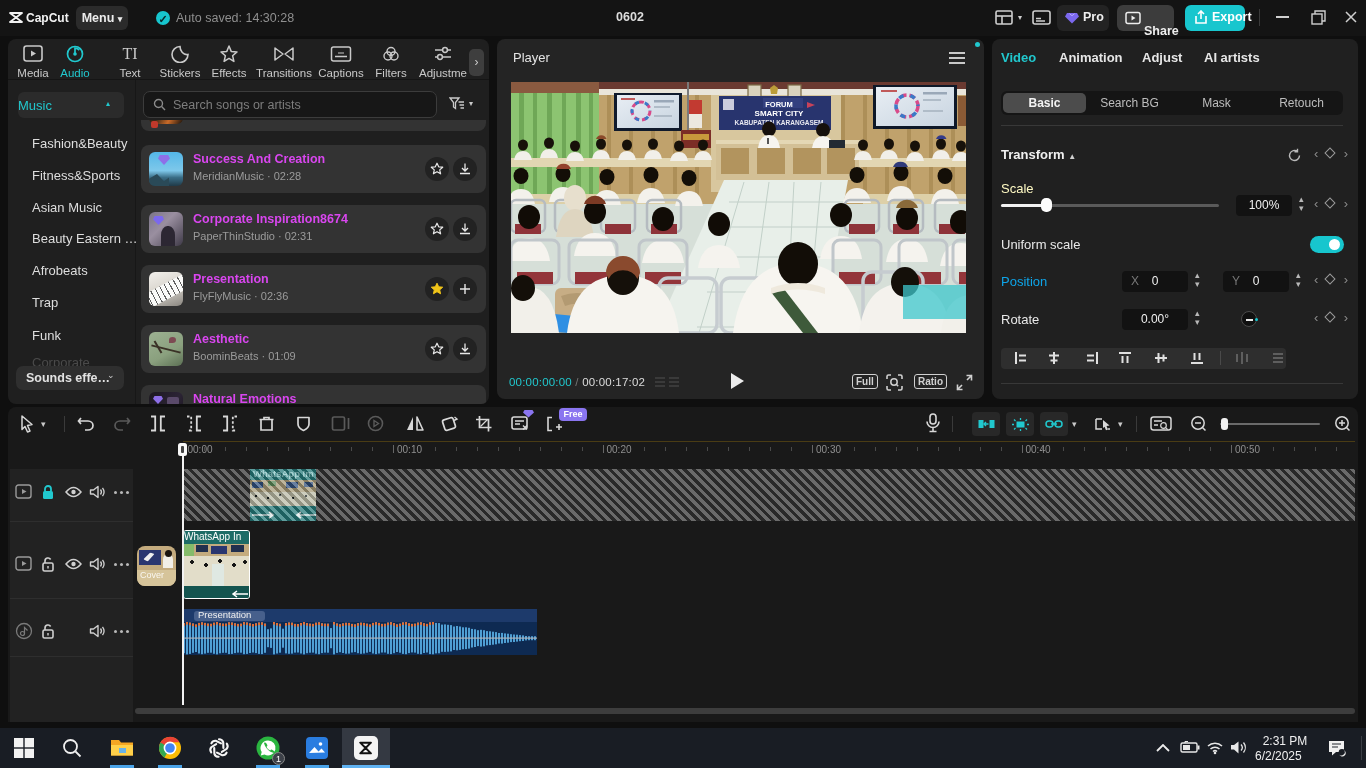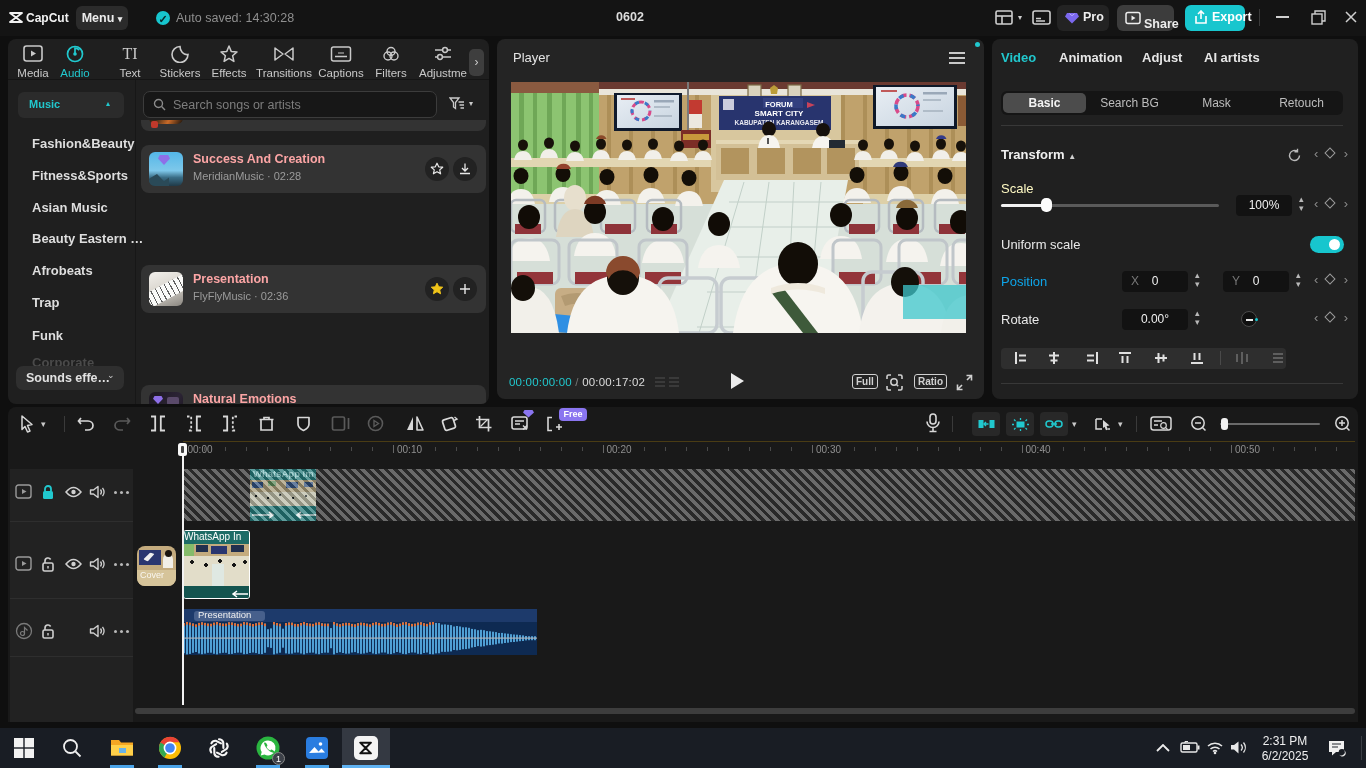--- a/index.html
+++ b/index.html
@@ -24,24 +24,24 @@
 
 .panel { background:#1f1f1f; border-radius:8px; }
 #leftpanel  { left:8px;  top:39px; width:481px; height:365px; }
 #playerpanel{ left:497px; top:39px; width:487px; height:360px; background:#242424; }
 #rightpanel { left:992px; top:39px; width:366px; height:360px; background:#202020; }
 #timeline   { left:8px;  top:407px; width:1350px; height:315px; background:#191919; border-radius:8px 8px 0 0; }
 
 
 .tabitem { position:absolute; top:6px; width:58px; text-align:center; color:#c9c9c9; font-size:11.5px; }
 .tabitem svg { display:block; margin:0 auto 4px; }
-.cat { position:absolute; left:24px; color:#dedede; font-size:13px; font-weight:bold; }
+.cat { position:absolute; left:24px; color:#dedede; font-size:13px; font-weight:normal; }
 .songcard { position:absolute; left:0; width:345px; height:48px; background:#333333; border-radius:8px; }
 .songthumb { position:absolute; left:8px; top:7px; width:34px; height:34px; border-radius:6px; overflow:hidden; }
-.songtitle { position:absolute; left:52px; top:7px; color:#fca5a5; font-size:12.5px; font-weight:bold; }
+.songtitle { position:absolute; left:52px; top:7px; color:#d946ef; font-size:12.5px; font-weight:bold; }
 .songsub   { position:absolute; left:52px; top:25px; color:#9b9b9b; font-size:11px; }
 .iconcirc { position:absolute; top:12px; width:24px; height:24px; background:#222; border-radius:50%; }
 .rbox { position:absolute; background:#121212; border-radius:4px; color:#f0f0f0; font-size:12px; text-align:center; }
 .kf { width:34px; height:12px; }
 .kf::before { content:"\2039"; position:absolute; left:0; top:-2px; color:#8a8a8a; font-size:13px; }
 .kf::after  { content:"\203A"; position:absolute; right:0; top:-2px; color:#8a8a8a; font-size:13px; }
 .kfd { position:absolute; left:12px; top:1px; width:8px; height:8px; border:1.5px solid #9a9a9a; transform:rotate(45deg); }
 .stepper { width:12px; height:21px; }
 .stepper::before { content:"\25B4"; position:absolute; left:2px; top:-1px; color:#b9b9b9; font-size:9px; }
 .stepper::after  { content:"\25BE"; position:absolute; left:2px; top:8px;  color:#b9b9b9; font-size:9px; }
@@ -78,21 +78,21 @@
           <path d="M2 1 h10 l2 3.5 -7 7 -7 -7 z" fill="#7b68ee"></path>
           <path d="M4.5 1.7 l2.5 2 2.5-2" fill="none" stroke="#b9aaff" stroke-width="1"></path>
         </svg>
       <span class="abs" style="left:26px;top:5px">Pro</span>
     </div>
     <div class="abs sharebtn">
       <svg class="abs" style="left:8px;top:6px" width="16" height="14" viewBox="0 0 16 14">
         <rect x="1" y="1.5" width="14" height="11" rx="2" fill="none" stroke="#ededed" stroke-width="1.5"></rect>
         <path d="M6.5 4.5 l4 2.5 -4 2.5 z" fill="#ededed"></path>
       </svg>
-      <span class="abs" style="left:27px;top:12px">Share</span>
+      <span class="abs" style="left:27px;top:19px">Share</span>
     </div>
     <div class="abs exportbtn">
       <svg class="abs" style="left:9px;top:5px" width="14" height="15" viewBox="0 0 14 15">
         <path d="M2 6 v7 h10 v-7" fill="none" stroke="#fff" stroke-width="1.6"></path>
         <path d="M7 9 V1.5 M4 4 l3-3 3 3" fill="none" stroke="#fff" stroke-width="1.6"></path>
       </svg>
       <span class="abs" style="left:27px;top:5px">Export</span>
     </div>
     <div class="abs" style="left:1259px;top:9px;width:1px;height:17px;background:#3a3a3a"></div>
     <div class="abs" style="left:1276px;top:16px;width:13px;height:2px;background:#cfcfcf"></div>
@@ -147,21 +147,21 @@
           <line x1="2" y1="5" x2="18" y2="5" stroke="#c9c9c9" stroke-width="1.5"></line>
           <circle cx="12" cy="5" r="2.4" fill="#1f1f1f" stroke="#c9c9c9" stroke-width="1.5"></circle>
           <line x1="2" y1="12" x2="18" y2="12" stroke="#c9c9c9" stroke-width="1.5"></line>
           <circle cx="7" cy="12" r="2.4" fill="#1f1f1f" stroke="#c9c9c9" stroke-width="1.5"></circle>
         </svg>Adjustme</div>
     <div class="abs" style="left:461px;top:10px;width:15px;height:27px;background:#3e3e3e;border-radius:5px;color:#ccc;font-size:12px;text-align:center;line-height:27px">›</div>
     <div class="abs" style="left:0;top:40px;width:481px;height:1px;background:#151515"></div>
     <div class="abs" style="left:127px;top:41px;width:1px;height:324px;background:#171717"></div>
 
     <div class="abs" style="left:10px;top:53px;width:106px;height:26px;background:#2b2b2b;border-radius:6px"></div>
-    <div class="abs" style="left:21px;top:59px;color:#21c8ce;font-size:11px;font-weight:bold">Music</div>
+    <div class="abs" style="left:10px;top:59px;color:#21c8ce;font-size:13px;font-weight:normal">Music</div>
     <div class="abs" style="left:98px;top:60px;color:#21c8ce;font-size:8px">▴</div>
 
     <div class="abs" style="left:135px;top:52px;width:294px;height:27px;background:#171717;border:1px solid #3c3c3c;border-radius:7px"></div>
     <svg class="abs" style="left:145px;top:59px" width="13" height="13" viewBox="0 0 13 13">
         <circle cx="5.5" cy="5.5" r="4" fill="none" stroke="#8a8a8a" stroke-width="1.4"></circle>
         <line x1="8.6" y1="8.6" x2="12" y2="12" stroke="#8a8a8a" stroke-width="1.4"></line>
       </svg>
     <div class="abs" style="left:165px;top:59px;color:#7d7d7d;font-size:12.5px">Search songs or artists</div>
     <svg class="abs" style="left:441px;top:57px" width="16" height="16" viewBox="0 0 16 16">
         <path d="M1 2 h9 l-3.5 4.5 v6 l-2 -1.5 v-4.5 z" fill="none" stroke="#c9c9c9" stroke-width="1.3"></path>
@@ -196,31 +196,62 @@
         <div class="songtitle">Success And Creation</div>
         <div class="songsub">MeridianMusic · 02:28</div>
         <div class="iconcirc" style="left:284px"><svg style="margin:5px" width="14" height="14" viewBox="0 0 14 14">
               <path d="M7 1.2 l1.7 3.6 4 0.4 -3 2.7 0.9 3.9 -3.6-2.1 -3.6 2.1 0.9-3.9 -3-2.7 4-0.4 z" fill="none" stroke="#e8e8e8" stroke-width="1.2" stroke-linejoin="round"></path>
             </svg></div>
         <div class="iconcirc" style="left:312px"><svg style="margin:5px" width="14" height="14" viewBox="0 0 14 14">
               <path d="M7 1.5 v7 M4 6 l3 3 3-3" fill="none" stroke="#e8e8e8" stroke-width="1.3"></path>
               <path d="M2 11.5 h10" stroke="#e8e8e8" stroke-width="1.3" fill="none"></path>
             </svg></div>
       </div>
+      <div class="songcard" style="top:85px">
+        <div class="songthumb" style="background:linear-gradient(135deg,#7a7488 0%,#9a8fa0 40%,#3f3a48 100%)">
+          <div class="abs" style="left:4px;top:4px;width:11px;height:9px;background:#7b68ee;clip-path:polygon(15% 0,85% 0,100% 35%,50% 100%,0 35%)"></div>
+          <div class="abs" style="left:12px;top:14px;width:14px;height:20px;background:#2c2733;border-radius:45% 45% 0 0"></div>
+        </div>
+        <div class="songtitle">Corporate Inspiration8674</div>
+        <div class="songsub">PaperThinStudio · 02:31</div>
+        <div class="iconcirc" style="left:284px"><svg style="margin:5px" width="14" height="14" viewBox="0 0 14 14">
+              <path d="M7 1.2 l1.7 3.6 4 0.4 -3 2.7 0.9 3.9 -3.6-2.1 -3.6 2.1 0.9-3.9 -3-2.7 4-0.4 z" fill="none" stroke="#e8e8e8" stroke-width="1.2" stroke-linejoin="round"></path>
+            </svg></div>
+        <div class="iconcirc" style="left:312px"><svg style="margin:5px" width="14" height="14" viewBox="0 0 14 14">
+              <path d="M7 1.5 v7 M4 6 l3 3 3-3" fill="none" stroke="#e8e8e8" stroke-width="1.3"></path>
+              <path d="M2 11.5 h10" stroke="#e8e8e8" stroke-width="1.3" fill="none"></path>
+            </svg></div>
+      </div>
       <div class="songcard" style="top:145px">
         <div class="songthumb" style="background:linear-gradient(160deg,#f2f0ec 0%,#d8d4cc 50%,#8a8680 100%)">
           <div class="abs" style="left:-6px;top:11px;width:50px;height:15px;background:repeating-linear-gradient(90deg,#fafaf8 0 4px,#606060 4px 5px);transform:rotate(-28deg)"></div>
         </div>
         <div class="songtitle">Presentation</div>
         <div class="songsub">FlyFlyMusic · 02:36</div>
         <div class="iconcirc" style="left:284px"><svg style="margin:5px" width="14" height="14" viewBox="0 0 14 14">
               <path d="M7 1.2 l1.7 3.6 4 0.4 -3 2.7 0.9 3.9 -3.6-2.1 -3.6 2.1 0.9-3.9 -3-2.7 4-0.4 z" fill="#f0c419" stroke="#f0c419" stroke-width="1" stroke-linejoin="round"></path>
             </svg></div>
         <div class="iconcirc" style="left:312px"><svg style="margin:5px" width="14" height="14" viewBox="0 0 14 14">
               <path d="M7 2 v10 M2 7 h10" stroke="#e8e8e8" stroke-width="1.4" fill="none"></path>
+            </svg></div>
+      </div>
+      <div class="songcard" style="top:205px">
+        <div class="songthumb" style="background:linear-gradient(150deg,#9db292 0%,#8aa07e 60%,#5c7054 100%)">
+          <div class="abs" style="left:2px;top:16px;width:30px;height:2px;background:#3a3226;transform:rotate(14deg)"></div>
+          <div class="abs" style="left:8px;top:8px;width:2px;height:14px;background:#3a3226;transform:rotate(-30deg)"></div>
+          <div class="abs" style="left:20px;top:5px;width:7px;height:6px;background:#7d4a52;border-radius:50% 50% 50% 0"></div>
+        </div>
+        <div class="songtitle">Aesthetic</div>
+        <div class="songsub">BoominBeats · 01:09</div>
+        <div class="iconcirc" style="left:284px"><svg style="margin:5px" width="14" height="14" viewBox="0 0 14 14">
+              <path d="M7 1.2 l1.7 3.6 4 0.4 -3 2.7 0.9 3.9 -3.6-2.1 -3.6 2.1 0.9-3.9 -3-2.7 4-0.4 z" fill="none" stroke="#e8e8e8" stroke-width="1.2" stroke-linejoin="round"></path>
+            </svg></div>
+        <div class="iconcirc" style="left:312px"><svg style="margin:5px" width="14" height="14" viewBox="0 0 14 14">
+              <path d="M7 1.5 v7 M4 6 l3 3 3-3" fill="none" stroke="#e8e8e8" stroke-width="1.3"></path>
+              <path d="M2 11.5 h10" stroke="#e8e8e8" stroke-width="1.3" fill="none"></path>
             </svg></div>
       </div>
       <div class="songcard" style="top:265px">
         <div class="songthumb" style="background:linear-gradient(120deg,#1c1820,#2c2435 60%,#151218)">
           <div class="abs" style="left:4px;top:4px;width:10px;height:8px;background:#8e6fe8;clip-path:polygon(15% 0,85% 0,100% 35%,50% 100%,0 35%)"></div>
           <div class="abs" style="left:18px;top:5px;width:12px;height:8px;background:#5a4a6a;border-radius:2px"></div>
         </div>
         <div class="songtitle">Natural Emotions</div>
       </div>
     </div>
@@ -1095,21 +1126,21 @@
     </svg>
     <svg class="abs" style="left:1206px;top:12px" width="18" height="15" viewBox="0 0 18 15">
       <path d="M2 6 a10 10 0 0 1 14 0 M4.5 9 a6.5 6.5 0 0 1 9 0 M7 11.5 a3 3 0 0 1 4 0" fill="none" stroke="#e8e8e8" stroke-width="1.5"></path>
       <circle cx="9" cy="13" r="1.3" fill="#e8e8e8"></circle>
     </svg>
     <svg class="abs" style="left:1230px;top:12px" width="18" height="15" viewBox="0 0 18 15">
       <path d="M1 5 h3 L8.5 1.5 v12 L4 9.5 H1 z" fill="#e8e8e8"></path>
       <path d="M11 4.5 a4.5 4.5 0 0 1 0 6 M13.5 2.5 a8 8 0 0 1 0 10" fill="none" stroke="#e8e8e8" stroke-width="1.3"></path>
     </svg>
     <div class="abs" style="left:1255px;top:6px;width:60px;text-align:center;color:#f0f0f0;font-size:12px">2:31 PM</div>
-    <div class="abs" style="left:1255px;top:21px;width:60px;text-align:center;color:#f0f0f0;font-size:12px">6/2/2025</div>
+    <div class="abs" style="left:1255px;top:21px;width:60px;color:#f0f0f0;font-size:12px">6/2/2025</div>
     <svg class="abs" style="left:1327px;top:11px" width="19" height="18" viewBox="0 0 19 18">
       <path d="M2 2 h15 v11 h-8 l-4 3.5 v-3.5 h-3 z" fill="#f0f0f0"></path>
       <path d="M5 5 h9 M5 8 h6" stroke="#23272e" stroke-width="1.2"></path>
       <circle cx="15" cy="13.5" r="3.4" fill="#191d24"></circle>
       <path d="M16.8 11 a3.4 3.4 0 1 1 -4.6 4.4 a2.6 2.6 0 0 0 4.6-4.4z" fill="#f0f0f0"></path>
     </svg>
     <div class="abs" style="left:1361px;top:8px;width:1px;height:24px;background:#3a3e45"></div>
   </div>
 
 </div>

